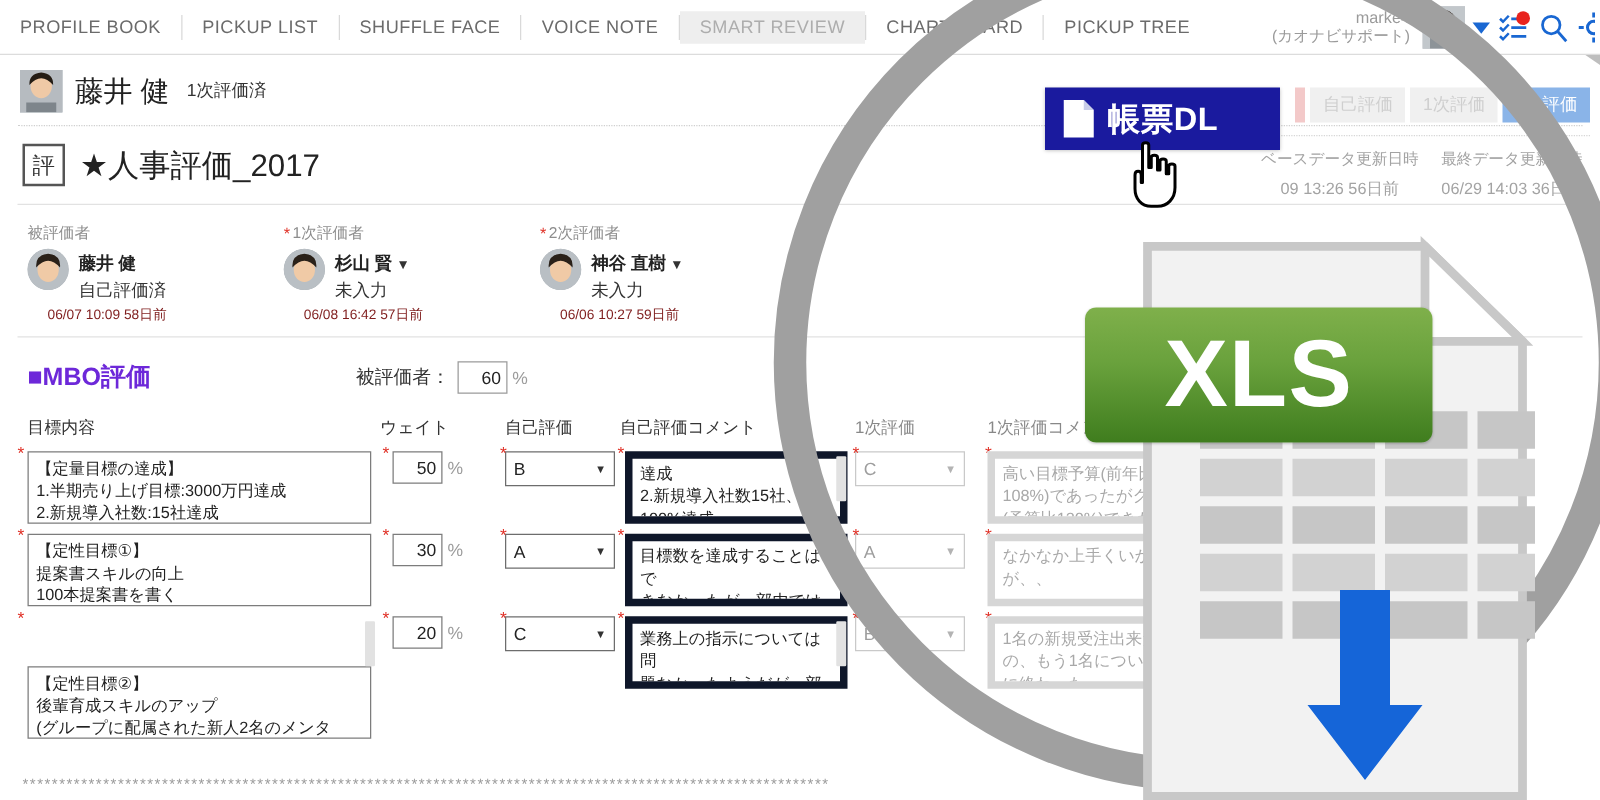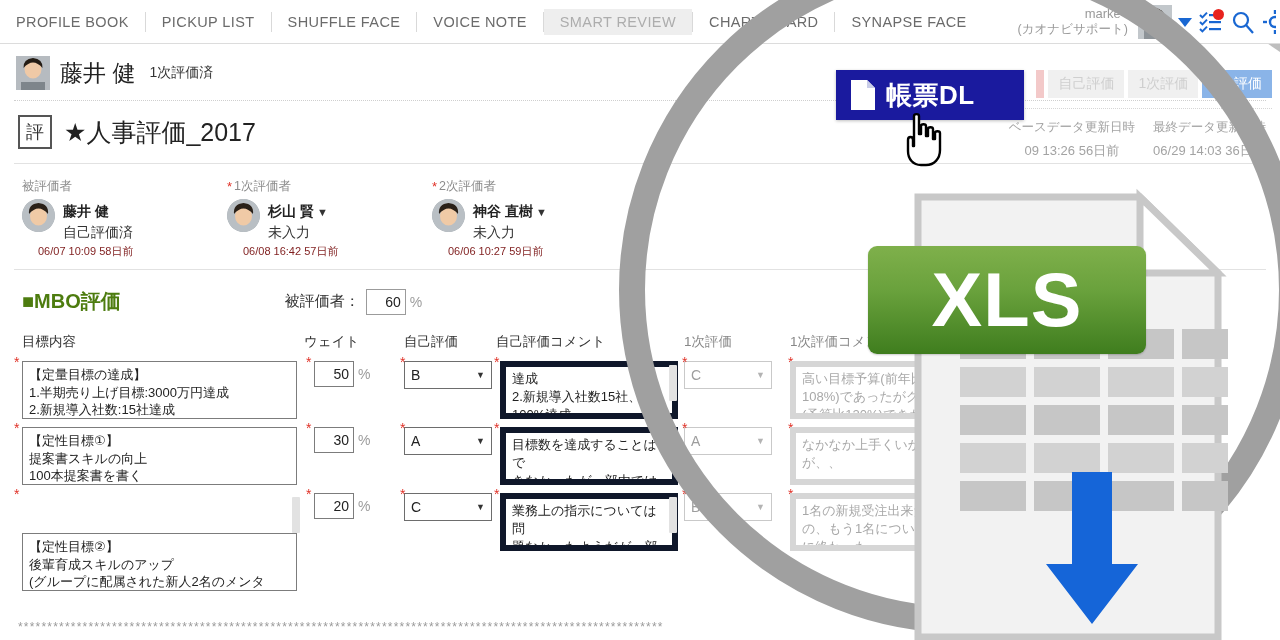--- a/index.html
+++ b/index.html
@@ -76,21 +76,21 @@
   .ev-body { display: flex; gap: 8px; }
   .ev-avatar { width: 33px; height: 33px; border-radius: 50%; background: #a9b0b6; overflow:hidden; flex:none; }
   .ev-lines { line-height: 1.45; }
   .ev-name { font-size: 14px; color: #222; font-weight: 600; }
   .ev-caret { font-size: 11px; color: #333; }
   .ev-state { font-size: 14px; color: #333; }
   .ev-date { font-size: 11px; color: #7f1d1d; padding-left: 16px; margin-top: 2px; }
 
   
   .mbo-head { display: flex; align-items: center; padding: 18px 0 8px 22px; }
-  .mbo-title { font-size: 20px; color: #4d7c0f; font-weight: 600; }
+  .mbo-title { font-size: 20px; color: #6d28d9; font-weight: 600; }
   .weight-label { font-size: 15px; color: #333; margin-left: 164px; }
   .weight-box {
     width: 40px; height: 26px; border: 1px solid #9b9b9b; background:#fff;
     font-size: 14px; text-align: right; padding: 2px 4px; margin-left: 6px;
     font-family: "Liberation Sans", sans-serif; color:#222;
   }
   .pct { font-size: 14px; color: #9c9c9c; margin-left: 4px; }
 
   .col-heads { display: flex; padding: 10px 0 6px 22px; font-size: 13.5px; color: #333; }
   .ch-goal { width: 282px; }
@@ -193,21 +193,21 @@
         <div class="nav-item">PICKUP LIST</div>
         <div class="nav-sep"></div>
         <div class="nav-item">SHUFFLE FACE</div>
         <div class="nav-sep"></div>
         <div class="nav-item">VOICE NOTE</div>
         <div class="nav-sep"></div>
         <div class="nav-item active">SMART REVIEW</div>
         <div class="nav-sep"></div>
         <div class="nav-item">CHART BOARD</div>
         <div class="nav-sep"></div>
-        <div class="nav-item">SYNAPSE FACE</div>
+        <div class="nav-item">PICKUP TREE</div>
       </div>
     <div class="nav-right">
       <div class="user-label">
         <div class="user-name">marke4</div>
         <div class="user-sub">(カオナビサポート)</div>
       </div>
       <div class="avatar-top">
         <svg width="34" height="34" viewBox="0 0 34 34">
           <rect width="34" height="34" fill="#c2c7cb"></rect>
           <ellipse cx="17" cy="12" rx="9" ry="9" fill="#3a2e28"></ellipse>

